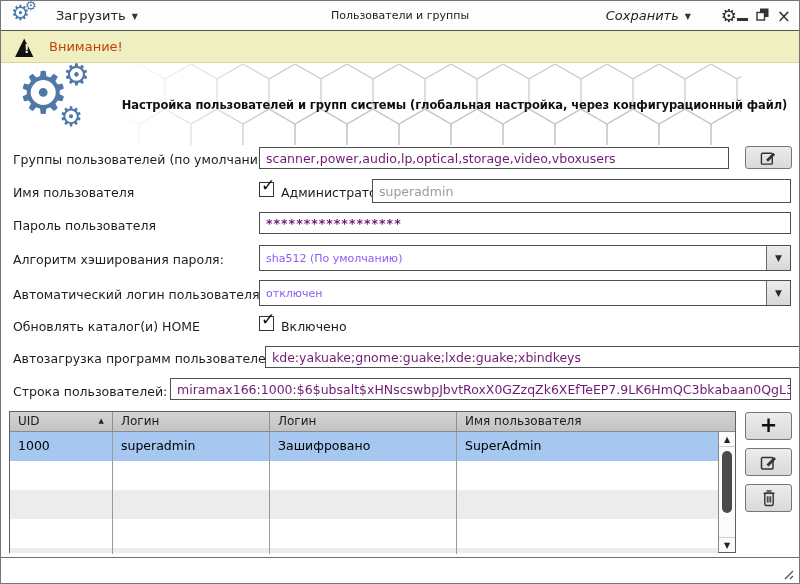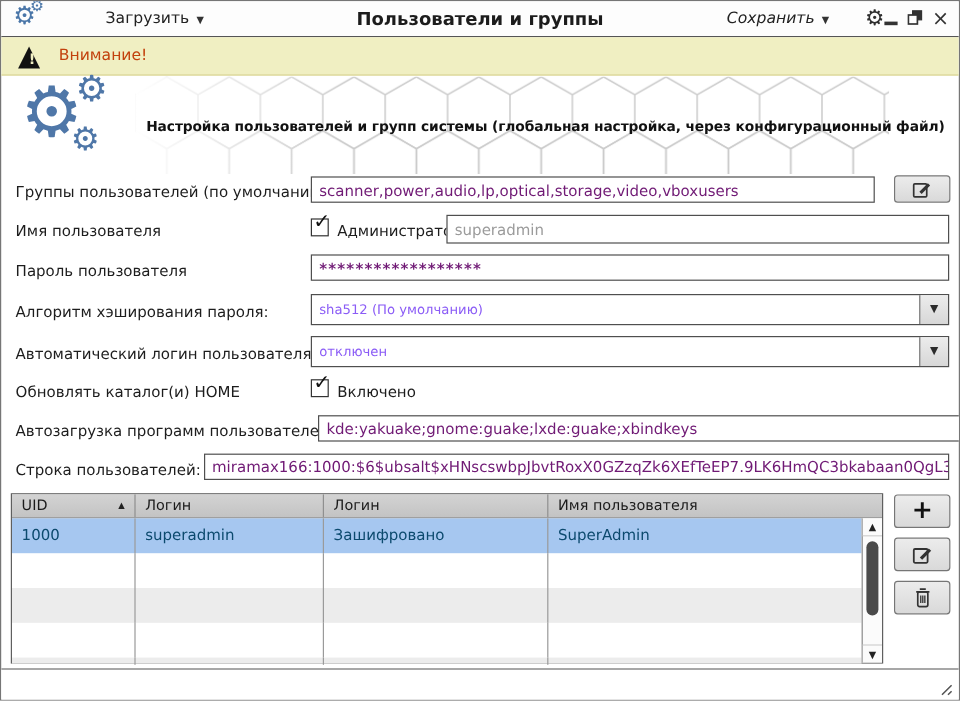--- a/index.html
+++ b/index.html
@@ -6,21 +6,21 @@
   html,body { width:800px; height:584px; font-family:"DejaVu Sans", sans-serif; background:#fff; }
   .window { position:relative; width:800px; height:584px; border:1px solid #767676; background:#fff; overflow:hidden; }
 
   
   .titlebar { position:absolute; left:0; top:0; width:100%; height:30px; background:#fdfdfd; border-bottom:1px solid #555; }
   .app-icon { position:absolute; left:10px; top:2px; width:30px; height:26px; color:#4a76a8; }
   .app-icon .g-big { position:absolute; left:0; top:-2px; font-size:21px; }
   .app-icon .g-small { position:absolute; left:14px; top:-5px; font-size:13px; }
   .menu-btn { position:absolute; top:0; height:29px; display:flex; align-items:center; gap:6px; font-size:13px; color:#222; cursor:default; }
   .menu-btn .chev { font-size:8px; color:#333; padding-top:2px; }
-  .tb-title { position:absolute; left:200px; right:200px; top:0; height:29px; display:flex; align-items:center; justify-content:center; font-size:15px; font-weight:700; color:#1c1c1c; }
+  .tb-title { position:absolute; left:200px; right:200px; top:0; height:29px; display:flex; align-items:center; justify-content:center; font-size:11px; font-weight:400; color:#1c1c1c; }
   .gear-btn { position:absolute; right:62px; top:4px; font-size:18px; color:#2e2e2e; line-height:22px; }
   .winctl { position:absolute; right:8px; top:0; height:29px; display:flex; align-items:center; gap:8px; }
   .minimize-bar { display:inline-block; width:11px; height:3px; background:#333; margin-top:6px; }
   .close-x { font-size:17px; color:#333; line-height:16px; }
 
   
   .warnbar { position:absolute; left:0; top:30px; width:100%; height:32px; background:#f0efc2; border-bottom:1px solid #d9d596; display:flex; align-items:center; padding-left:14px; }
   .warn-icon { position:relative; width:26px; height:24px; margin-right:8px; }
   .warn-icon .tri { position:absolute; left:0; top:-3px; font-size:24px; color:#111; }
   .warn-icon .bang { position:absolute; left:9px; top:7px; font-size:12px; font-weight:bold; color:#f0efc2; }
@@ -47,21 +47,21 @@
   .cbx { position:absolute; width:15px; height:15px; border:1.6px solid #333; background:#fff; }
   .cbx .mark { position:absolute; left:1px; top:-8px; font-size:17px; font-weight:bold; color:#111; }
   .cbx-label { position:absolute; font-size:12.5px; color:#1d1d1d; }
 
   
   .utable { position:absolute; left:8px; top:410px; width:727px; height:142px; border:1px solid #5f5f5f; background:#fff; }
   .thead { display:flex; height:20px; background:linear-gradient(#d3d3d3,#c3c3c3); border-bottom:1px solid #8a8a8a; }
   .th { font-size:12px; color:#1b1b1b; padding:2px 0 0 8px; border-right:1px solid #8f8f8f; position:relative; }
   .th:last-child { border-right:none; }
   .trow { display:flex; height:29px; }
-  .td { font-size:12.5px; color:#0c4a6e; padding:6px 0 0 8px; border-right:1px solid #9a9a9a; overflow:hidden; white-space:nowrap; }
+  .td { font-size:12.5px; color:#000000; padding:6px 0 0 8px; border-right:1px solid #9a9a9a; overflow:hidden; white-space:nowrap; }
   .td:last-child { border-right:none; }
   .c0 { width:103px; } .c1 { width:157px; } .c2 { width:187px; } .c3 { flex:1; }
   .row-sel { background:#a6c7f0; }
   .row-alt { background:#ececec; }
   .sort-arrow { position:absolute; right:8px; top:5px; font-size:7px; color:#222; }
   .vscroll { position:absolute; right:0; top:20px; bottom:0; width:17px; border-left:1px solid #8a8a8a; background:#fbfbfb; }
   .sc-btn { position:absolute; left:0; width:16px; height:15px; display:flex; align-items:center; justify-content:center; font-size:8px; color:#222; background:#fbfbfb; }
   .sc-up { top:0; border-bottom:1px solid #cfcfcf; }
   .sc-down { bottom:0; border-top:1px solid #cfcfcf; }
   .sc-thumb { position:absolute; left:3px; top:19px; width:10px; height:62px; background:#4a4a4a; border-radius:5px; }
@@ -76,21 +76,21 @@
 </head>
 <body>
 
 <div class="window">
 
   <div class="titlebar">
     <div class="app-icon">
       <span class="g-big">⚙</span>
       <span class="g-small">⚙</span>
     </div>
-    <div class="menu-btn" style="left:55px;margin-left:32px;">
+    <div class="menu-btn" style="left:55px;">
       <span>Загрузить</span>
       <span class="chev">▼</span>
     </div>
     <div class="tb-title">Пользователи и группы</div>
     <div class="menu-btn" style="right:108px;font-style:italic;">
       <span>Сохранить</span>
       <span class="chev">▼</span>
     </div>
     <div class="gear-btn">
       <span>⚙</span>

